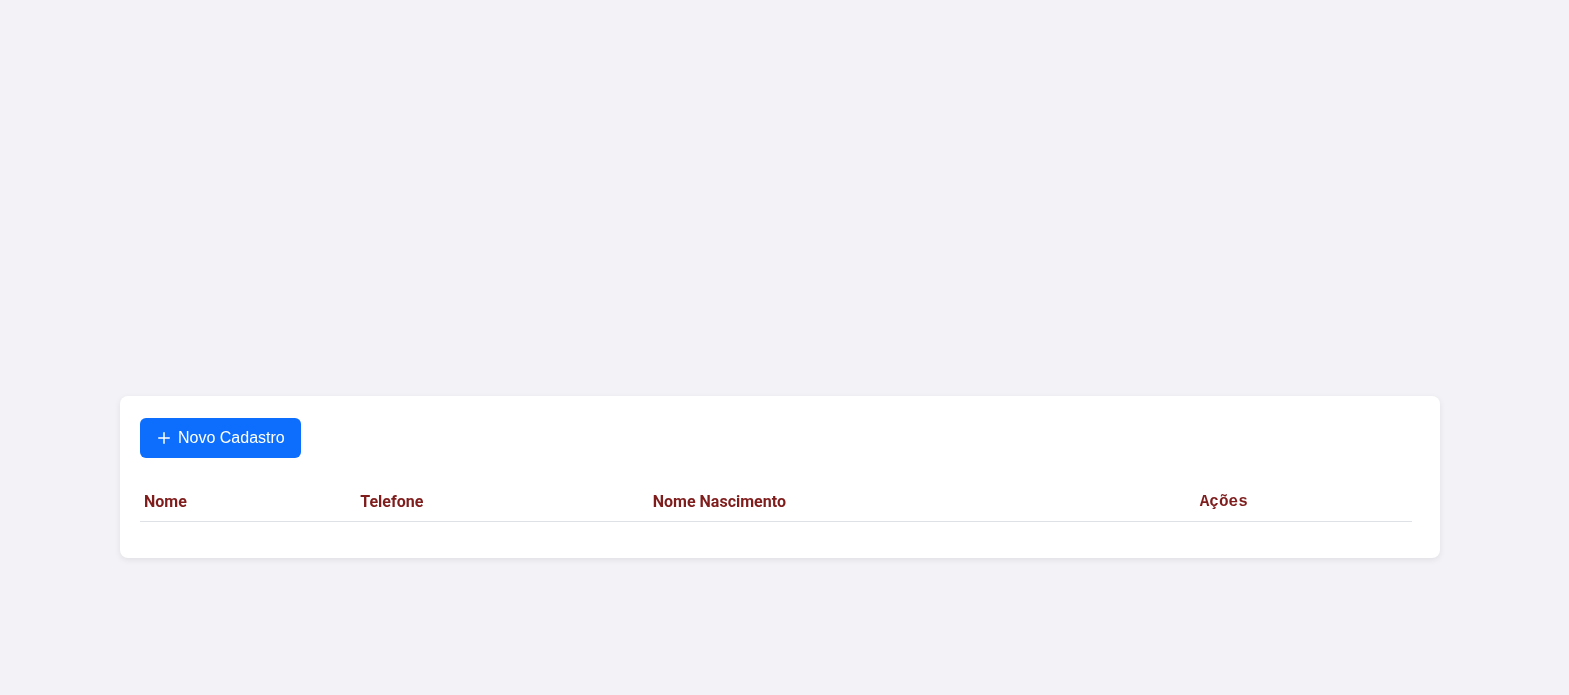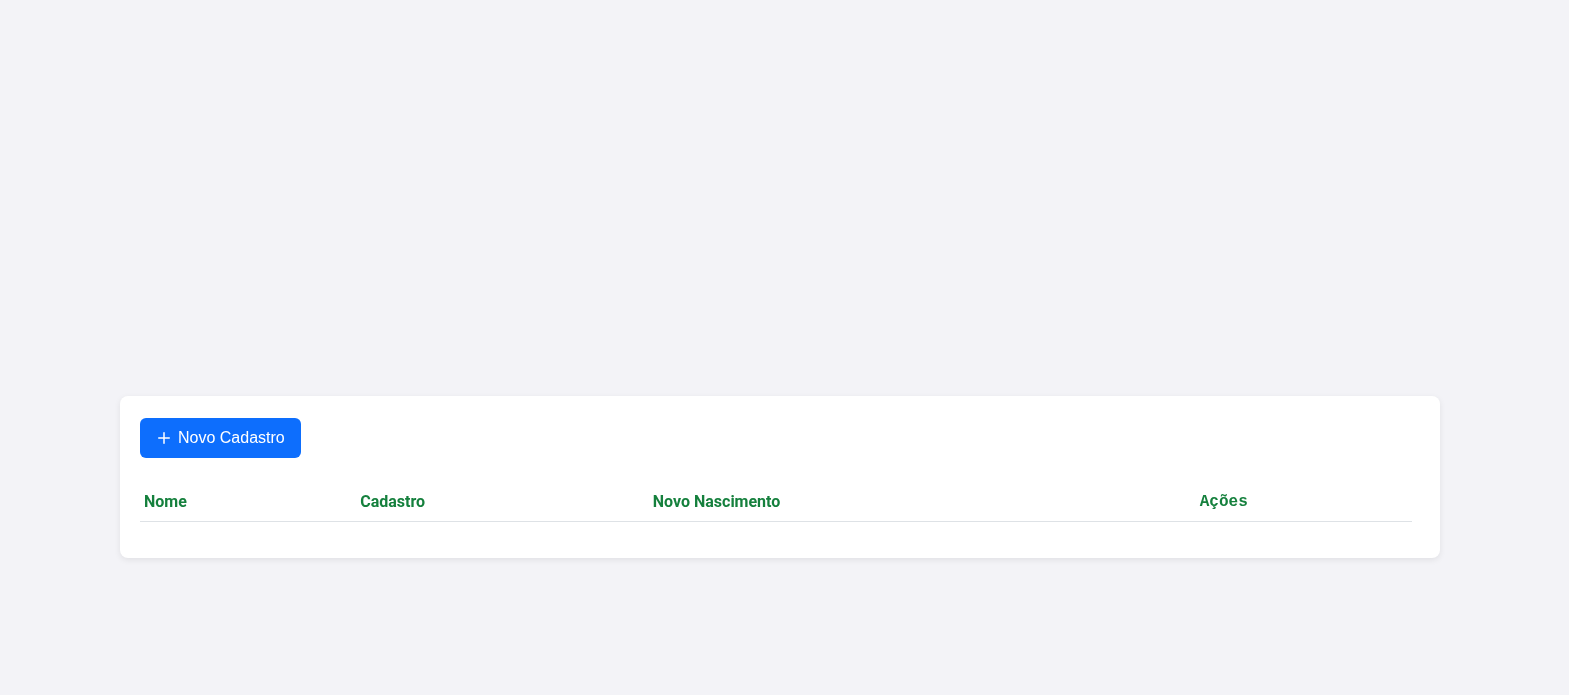--- a/index.html
+++ b/index.html
@@ -48,21 +48,21 @@
     }
     table {
       width: 100%;
       border-collapse: collapse;
       margin-top: 24px;
     }
     thead th {
       text-align: left;
       font-weight: 700;
       font-size: 16px;
-      color: #15803d;
+      color: #7f1d1d;
       padding: 10px 4px;
       border-bottom: 1px solid #dee2e6;
     }
     th.col-nome { width: 17%; }
     th.col-telefone { width: 23%; }
     th.col-data { width: 43%; }
     th.col-acoes { width: 17%; font-family: Liberation Mono, monospace; }
   </style>
 </head>
 <body>
@@ -74,20 +74,20 @@
           <path d="M8 2a.75.75 0 0 1 .75.75v4.5h4.5a.75.75 0 0 1 0 1.5h-4.5v4.5a.75.75 0 0 1-1.5 0v-4.5h-4.5a.75.75 0 0 1 0-1.5h4.5v-4.5A.75.75 0 0 1 8 2z"></path>
         </svg>
     </span>
     <span>Novo Cadastro</span>
   </button>
 
   <table>
     <thead>
       <tr>
         <th class="col-nome">Nome</th>
-        <th class="col-telefone">Cadastro</th>
-        <th class="col-data">Novo Nascimento</th>
+        <th class="col-telefone">Telefone</th>
+        <th class="col-data">Nome Nascimento</th>
         <th class="col-acoes">Ações</th>
       </tr>
     </thead>
     <tbody></tbody>
   </table>
 </div>
 
 </body></html>

